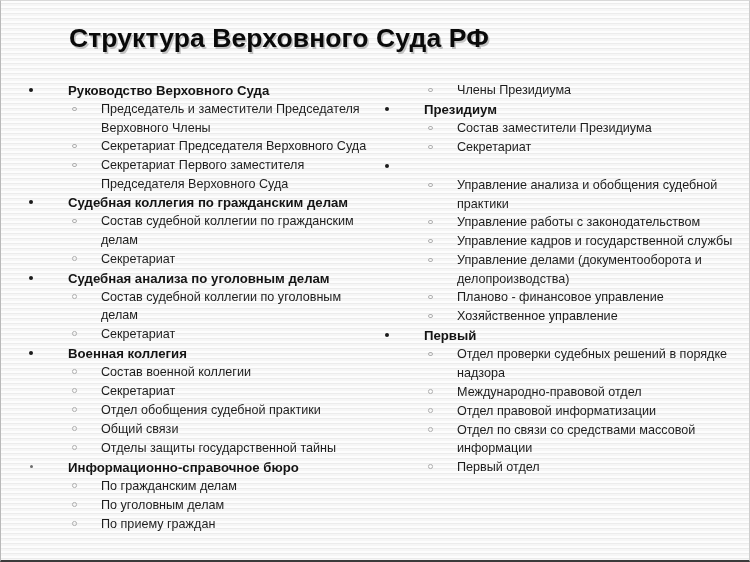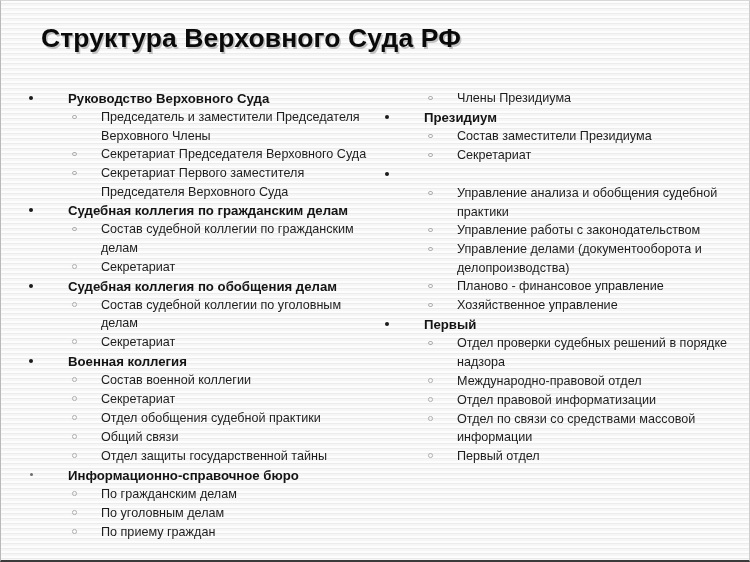--- a/index.html
+++ b/index.html
@@ -28,34 +28,34 @@
     border-right: 1px solid #cfcfcf;
     border-top: 1px solid #d8d8d8;
     border-bottom: 2px solid #3b3b3b;
     font-family: "Liberation Sans", "DejaVu Sans", sans-serif;
     color: #161616;
   }
 
   
   #title {
     position: absolute;
-    left: 40px;
+    left: 68px;
     top: 22px;
     font-size: 26.5px;
     font-weight: bold;
     letter-spacing: 0.1px;
     color: #0a0a0a;
     text-shadow: 1.5px 1.5px 0 rgba(150,150,150,0.55);
     white-space: nowrap;
   }
 
   
   .column {
     position: absolute;
-    top: 88px;
+    top: 80px;
   }
   #col-left  { left: 18px;  width: 358px; }
   #col-right { left: 374px; width: 366px; }
 
   
   .row {
     position: relative;
     display: block;
     min-height: 19px;
   }
@@ -138,21 +138,21 @@
       <div class="row lvl2">
         <span class="bullet"></span>
         <span class="txt">Состав судебной коллегии по гражданским делам</span>
       </div>
       <div class="row lvl2">
         <span class="bullet"></span>
         <span class="txt">Секретариат</span>
       </div>
       <div class="row lvl1">
         <span class="bullet"></span>
-        <span class="txt">Судебная коллегия по обобщения делам</span>
+        <span class="txt">Судебная анализа по уголовным делам</span>
       </div>
       <div class="row lvl2">
         <span class="bullet"></span>
         <span class="txt">Состав судебной коллегии по уголовным делам</span>
       </div>
       <div class="row lvl2">
         <span class="bullet"></span>
         <span class="txt">Секретариат</span>
       </div>
       <div class="row lvl1">
@@ -170,21 +170,21 @@
       <div class="row lvl2">
         <span class="bullet"></span>
         <span class="txt">Отдел обобщения судебной практики</span>
       </div>
       <div class="row lvl2">
         <span class="bullet"></span>
         <span class="txt">Общий связи</span>
       </div>
       <div class="row lvl2">
         <span class="bullet"></span>
-        <span class="txt">Отдел защиты государственной тайны</span>
+        <span class="txt">Отделы защиты государственной тайны</span>
       </div>
       <div class="row lvl1 faint">
         <span class="bullet"></span>
         <span class="txt">Информационно-справочное бюро</span>
       </div>
       <div class="row lvl2">
         <span class="bullet"></span>
         <span class="txt">По гражданским делам</span>
       </div>
       <div class="row lvl2">
@@ -220,20 +220,24 @@
       <div class="row lvl2">
         <span class="bullet"></span>
         <span class="txt">Управление анализа и обобщения судебной практики</span>
       </div>
       <div class="row lvl2">
         <span class="bullet"></span>
         <span class="txt">Управление работы с законодательством</span>
       </div>
       <div class="row lvl2">
         <span class="bullet"></span>
+        <span class="txt">Управление кадров и государственной службы</span>
+      </div>
+      <div class="row lvl2">
+        <span class="bullet"></span>
         <span class="txt">Управление делами (документооборота и делопроизводства)</span>
       </div>
       <div class="row lvl2">
         <span class="bullet"></span>
         <span class="txt">Планово - финансовое управление</span>
       </div>
       <div class="row lvl2">
         <span class="bullet"></span>
         <span class="txt">Хозяйственное управление</span>
       </div>

